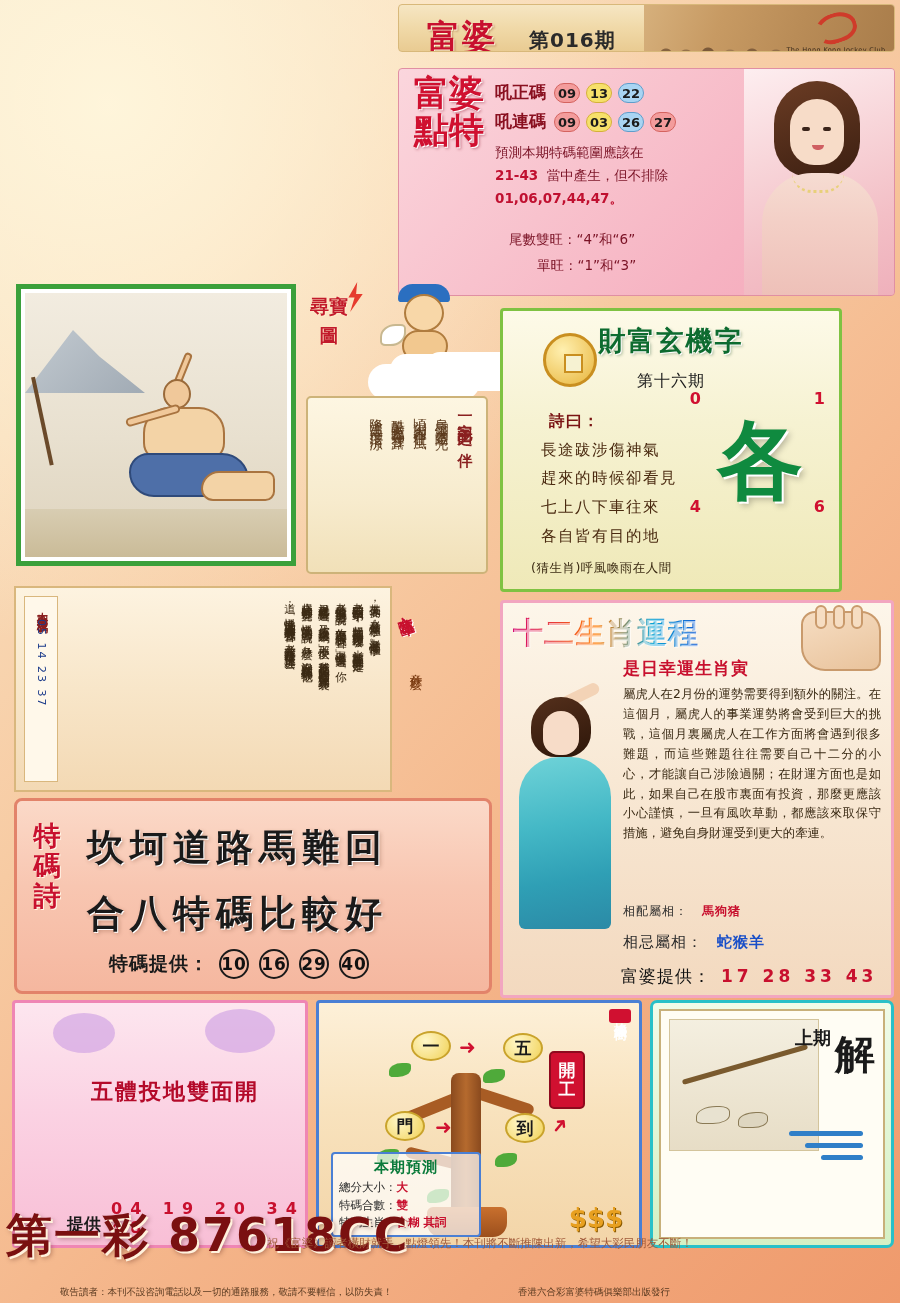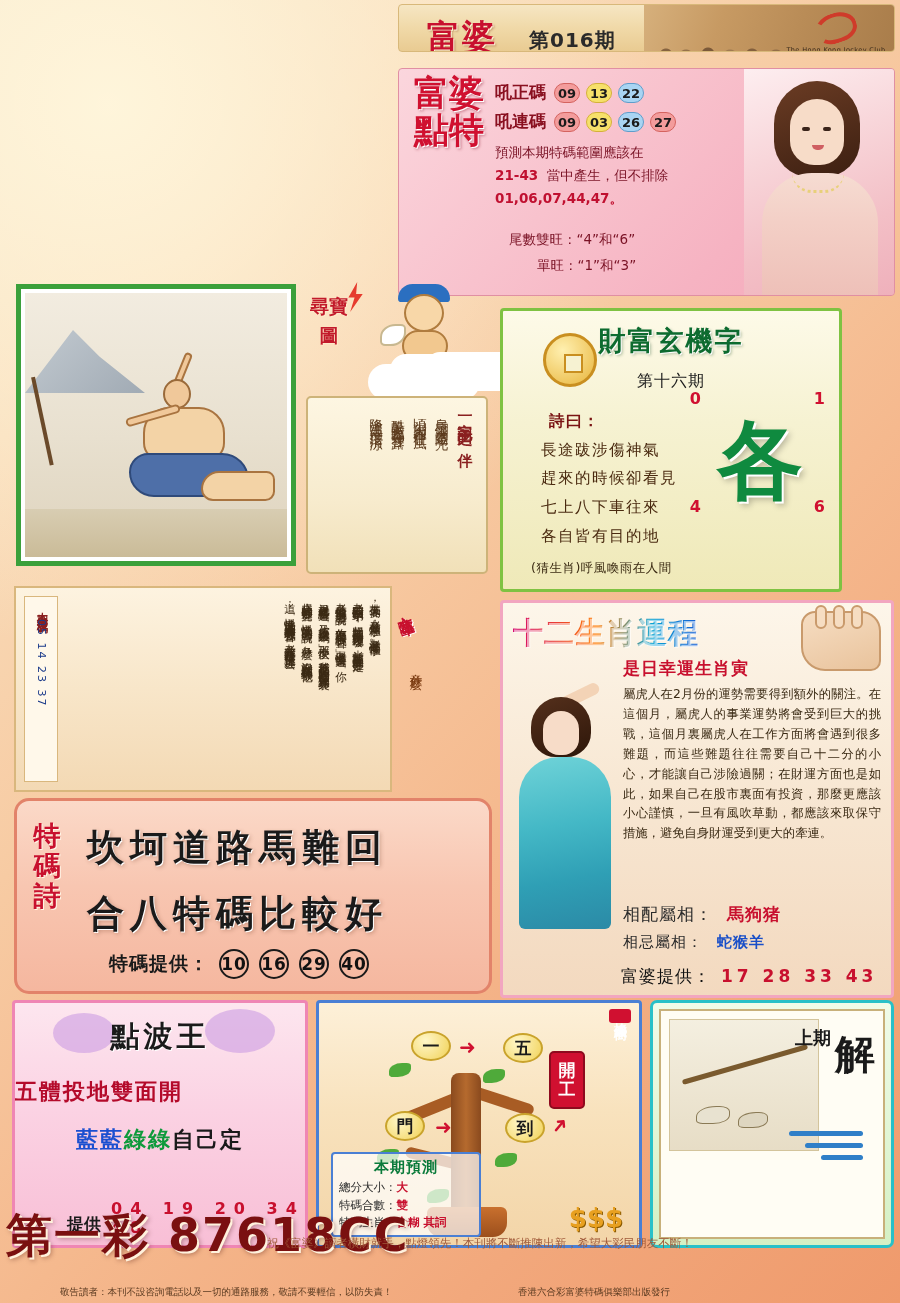--- a/index.html
+++ b/index.html
@@ -333,21 +333,21 @@
   .sx-girl .dress {
     position: absolute; left: 10px; top: 68px; width: 92px; height: 172px;
     background: linear-gradient(170deg, #6fd3d8 0%, #44b8c6 40%, #2f9fb5 70%, #2b8aa6 100%);
     border-radius: 40px 40px 6px 6px;
   }
   .sx-girl .arm {
     position: absolute; left: 44px; top: 2px; width: 48px; height: 12px;
     background: #f3d3b6; border-radius: 8px; transform: rotate(-26deg);
   }
   .sx-match {
-    position: absolute; left: 120px; top: 300px; font-size: 17px; color: #2a2a2a; letter-spacing: 1px;
+    position: absolute; left: 120px; top: 300px; font-size: 12px; color: #2a2a2a; letter-spacing: 1px;
   }
   .sx-match .v { color: #c8102e; font-weight: bold; margin-left: 14px; }
   .sx-avoid {
     position: absolute; left: 120px; top: 330px; font-size: 15px; color: #2a2a2a; letter-spacing: 1px;
   }
   .sx-avoid .v { color: #1a4fc8; font-weight: bold; margin-left: 14px; }
   .sx-offer {
     position: absolute; left: 118px; top: 362px; font-size: 17px; color: #111; letter-spacing: 1px;
   }
   .sx-offer .nums { color: #c8102e; font-weight: bold; margin-left: 10px; letter-spacing: 4px; }
@@ -356,21 +356,21 @@
     background: linear-gradient(160deg,#f6ddc2,#e9c39c);
     border-radius: 14px 20px 10px 24px; border: 2px solid #c99a6c;
   }
   .hand .f { position: absolute; top: -8px; width: 12px; height: 24px; background: #f6ddc2; border: 2px solid #c99a6c; border-radius: 8px; }
   .hand .f1 { left: 12px; } .hand .f2 { left: 30px; } .hand .f3 { left: 48px; }
 
   
   .tema {
     position: absolute; left: 14px; top: 798px; width: 478px; height: 196px;
     background: linear-gradient(180deg, #fbd9c8 0%, #f8c6b1 45%, #f5b79f 100%);
-    border: 3px solid #e2836a; border-radius: 15px;
+    border: 3px solid #e2836a; border-radius: 8px;
   }
   .tema-label {
     position: absolute; left: 8px; top: 20px; width: 44px;
     font-size: 27px; font-weight: bold; color: #c8102e; line-height: 1.12; text-align: center;
     text-shadow: 1px 1px 0 #fff6e8;
   }
   .tema-line {
     position: absolute; left: 70px; font-size: 37px; font-weight: bold; color: #1a1a1a;
     letter-spacing: 6px;
     text-shadow: 1px 1px 0 #fff, 2px 2px 4px rgba(90,40,20,.3);
@@ -399,22 +399,22 @@
     font-size: 29px; font-weight: bold; color: #1a1a1a; letter-spacing: 4px;
     text-shadow: 1px 1px 0 #fff;
   }
   .blob {
     position: absolute; width: 62px; height: 40px; border-radius: 50%;
     background: rgba(198,150,225,.55);
   }
   .blob.b1 { left: 38px; top: 10px; }
   .blob.b2 { left: 190px; top: 6px; width: 70px; height: 44px; }
   .dianbo-l1 {
-    position: absolute; left: 0; right: 0; top: 74px; text-align: left;
-    font-size: 22px; font-weight: bold; color: #b40a2a; letter-spacing: 2px;
+    position: absolute; left: 0; right: 0; top: 74px; text-align: center;
+    font-size: 22px; font-weight: bold; color: #b40a2a; letter-spacing: 2px; padding-left: 30px;
   }
   .dianbo-l2 {
     position: absolute; left: 0; right: 0; top: 122px; text-align: center;
     font-size: 22px; font-weight: bold; letter-spacing: 2px;
   }
   .dianbo-l2 .blu { color: #1a4fd0; }
   .dianbo-l2 .grn { color: #0f9a3c; }
   .dianbo-l2 .blk { color: #1a1a1a; }
   .dianbo-offer-label {
     position: absolute; left: 52px; top: 210px; font-size: 17px; font-weight: bold; color: #1a1a1a;
@@ -734,25 +734,21 @@
       <span class="circnum">10</span>
       <span class="circnum">16</span>
       <span class="circnum">29</span>
       <span class="circnum">40</span>
     </div>
   </div>
 
   <div class="dianbo">
     <div class="blob b1"></div>
     <div class="blob b2"></div>
-    <div class="dianbo-title">點波王</div>
     <div class="dianbo-l1">五體投地雙面開</div>
-    <div class="dianbo-l2">
-      <span class="blu">藍藍</span><span class="grn">綠綠</span><span class="blk">自己定</span>
-    </div>
     <div class="dianbo-offer-label">提供</div>
     <div class="dianbo-nums">04  19  20  34  48</div>
   </div>
 
   <div class="tree">
     <div class="tree-tag">搖錢樹</div>
     <div class="branch br1"></div>
     <div class="branch br2"></div>
     <div class="branch br3"></div>
     <div class="trunk"></div>

